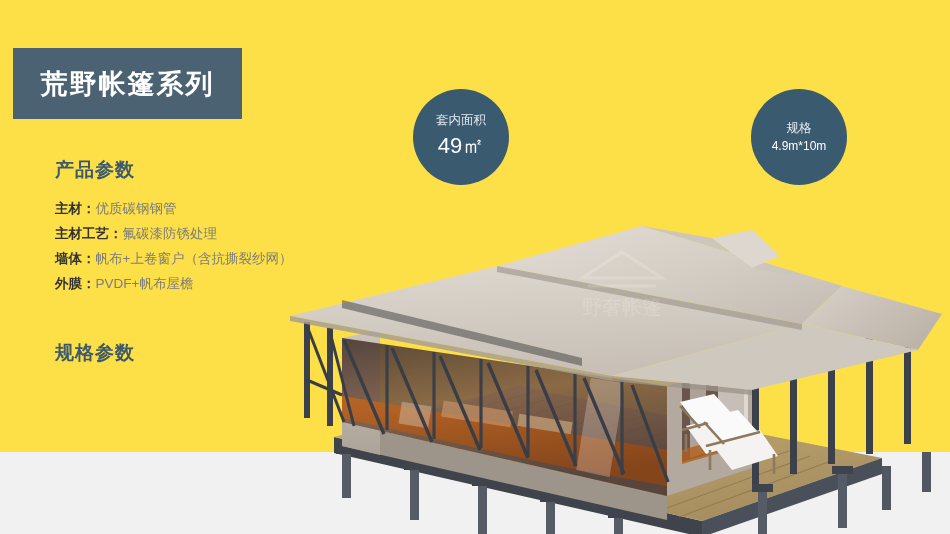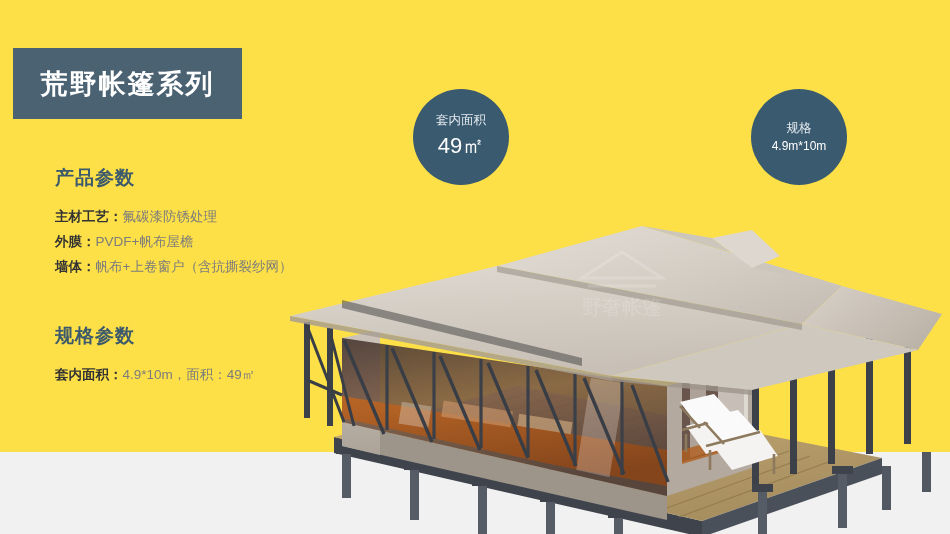--- a/index.html
+++ b/index.html
@@ -15,21 +15,21 @@
     position:absolute; left:13px; top:48px; width:229px; height:71px;
     background:#4b6273;
     display:flex; align-items:center; justify-content:center;
   }
   .title-banner .txt{
     color:#ffffff; font-size:27px; font-weight:bold; letter-spacing:2px;
     white-space:nowrap;
   }
 
   
-  .spec-panel{ position:absolute; left:55px; top:165px; width:300px; }
+  .spec-panel{ position:absolute; left:55px; top:157px; width:300px; }
   .section-head{
     color:#3d5a6c; font-size:19px; font-weight:bold; letter-spacing:1px;
     margin-bottom:13px;
   }
   .section-head.second{ margin-top:44px; }
   .spec-row{
     font-size:13.5px; line-height:25px; white-space:nowrap;
   }
   .spec-row .k{ color:#333333; font-weight:bold; }
   .spec-row .v{ color:#7c7c7c; font-weight:normal; }
@@ -72,34 +72,34 @@
   <div class="badge b3" id="badge3">
     <span class="cap">规格</span>
     <span class="val">4.9m*10m</span>
   </div>
 
   <div class="spec-panel">
 
     <div class="section-head">产品参数</div>
 
     <div class="spec-row">
+      <span class="k">主材：</span><span class="v">优质碳钢钢管</span>
+    </div>
+    <div class="spec-row">
       <span class="k">主材工艺：</span><span class="v">氟碳漆防锈处理</span>
+    </div>
+    <div class="spec-row">
+      <span class="k">墙体：</span><span class="v">帆布+上卷窗户（含抗撕裂纱网）</span>
     </div>
     <div class="spec-row">
       <span class="k">外膜：</span><span class="v">PVDF+帆布屋檐</span>
     </div>
-    <div class="spec-row">
-      <span class="k">墙体：</span><span class="v">帆布+上卷窗户（含抗撕裂纱网）</span>
-    </div>
 
     <div class="section-head second">规格参数</div>
 
-    <div class="spec-row">
-      <span class="k">套内面积：</span><span class="v">4.9*10m，面积：49㎡</span>
-    </div>
   </div>
 
   <div class="render">
     <svg viewBox="0 0 668 344" preserveAspectRatio="xMidYMid meet">
       <defs>
         <linearGradient id="roofMain" x1="0" y1="0" x2="1" y2="1">
           <stop offset="0" stop-color="#e2ddd6"></stop>
           <stop offset="0.5" stop-color="#d5cec5"></stop>
           <stop offset="1" stop-color="#c3bbb1"></stop>
         </linearGradient>

